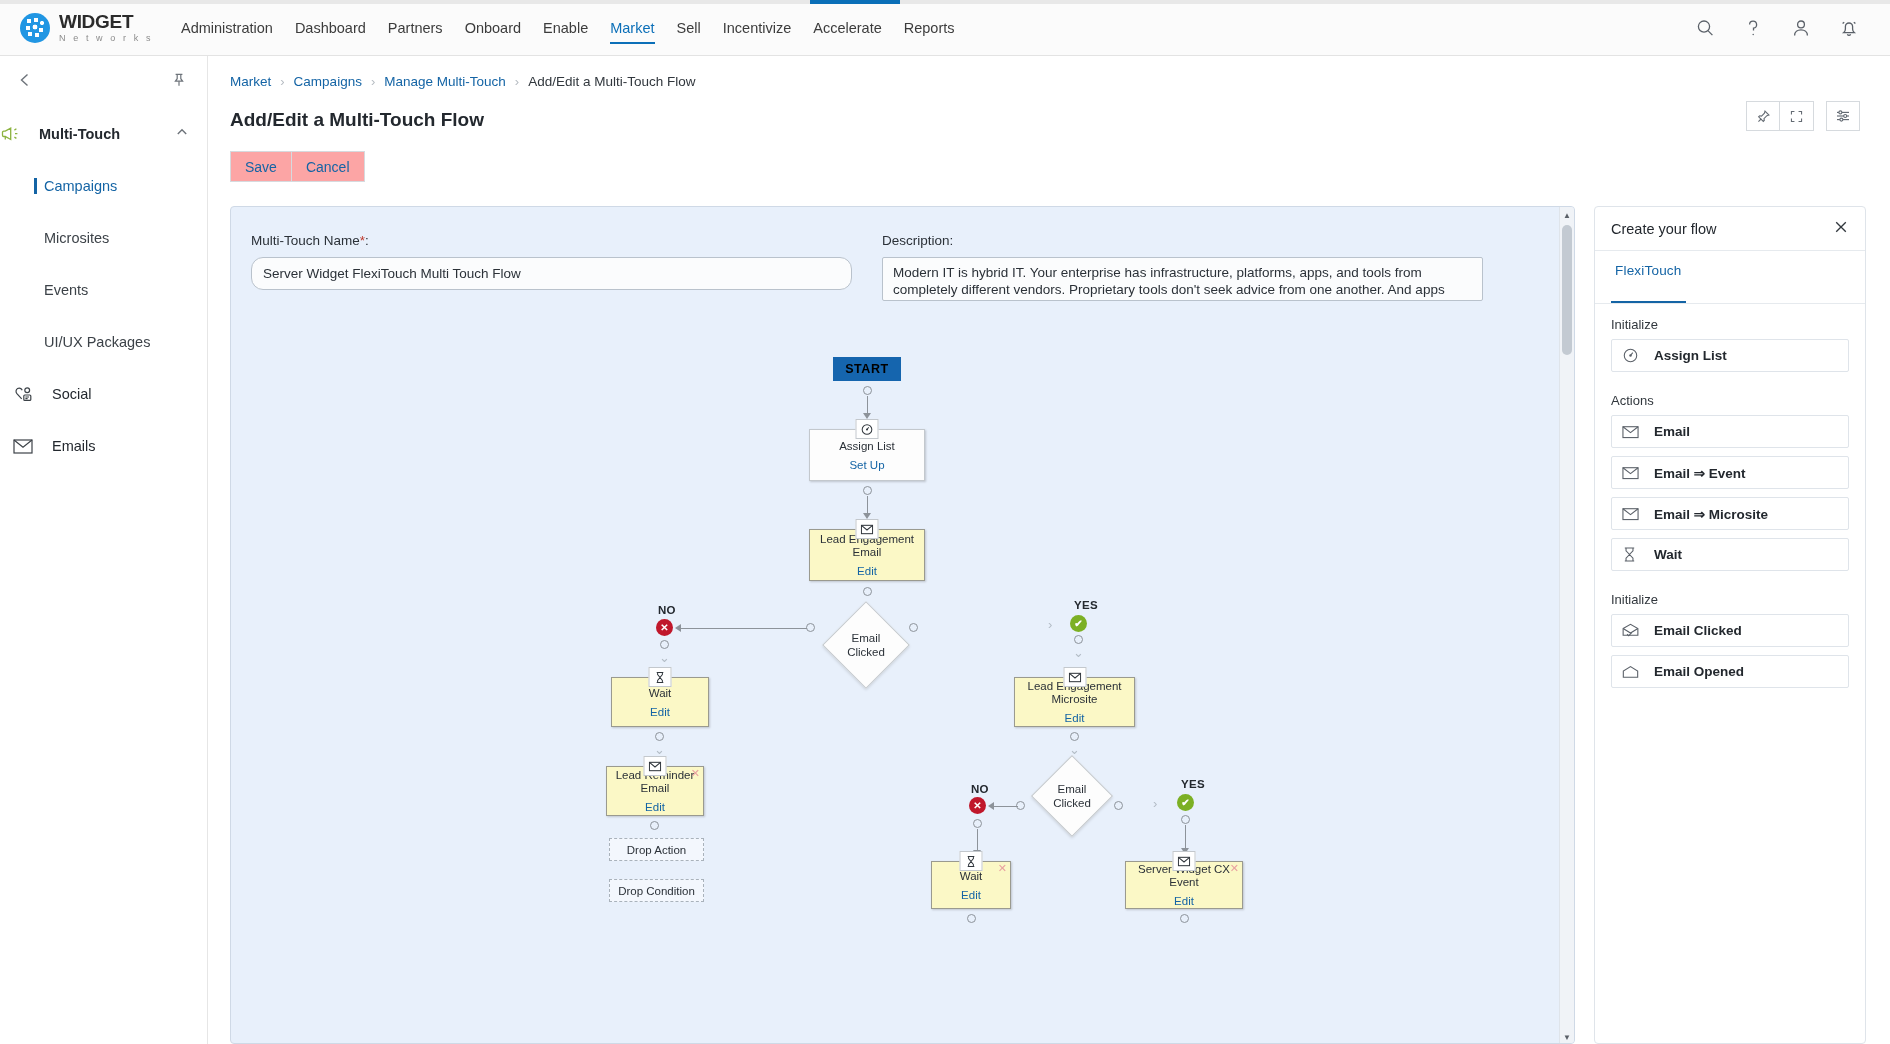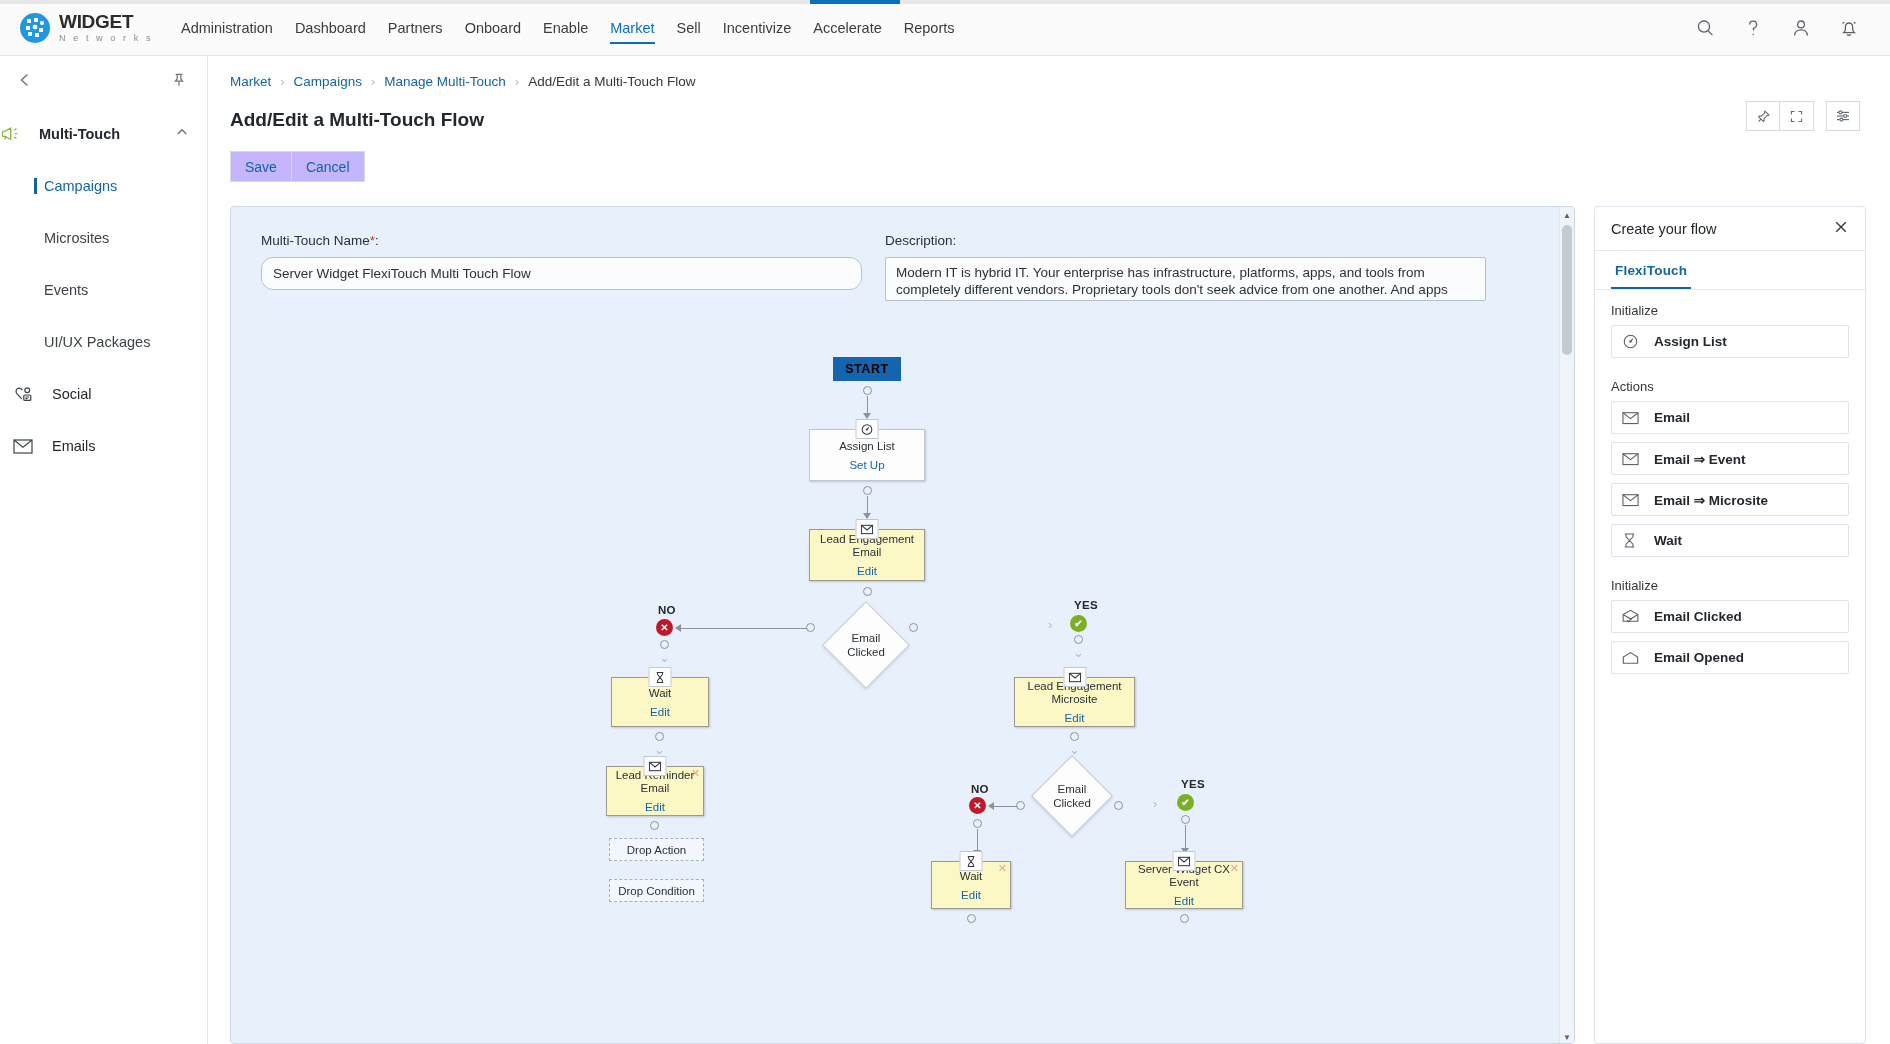--- a/index.html
+++ b/index.html
@@ -132,35 +132,35 @@
   .tool-btn {
     width: 34px; height: 30px; border: 1px solid #d6dade; background: #fff;
     display: flex; align-items: center; justify-content: center;
     cursor: pointer; color: #646b73;
   }
   .tool-grp .tool-btn:not(:first-child) { border-left: none; }
 
   .btnrow { display: flex; padding: 20px 0 0 22px; }
   .btn {
     height: 31px; min-width: 52px; padding: 0 14px;
-    border: 1px solid #d6dade; background: #c4b5fd;
+    border: 1px solid #d6dade; background: #fca5a5;
     font-size: 14px; color: #1464a5; cursor: pointer;
     font-family: "Liberation Sans", sans-serif;
     display: flex; align-items: center; justify-content: center;
   }
   .btn + .btn { border-left: none; }
 
   
   .canvas-wrap {
     position: absolute; left: 22px; top: 150px;
     width: 1345px; height: 838px;
     background: #e8f0fb; border: 1px solid #cfd9e6;
     border-radius: 4px; overflow: hidden;
   }
-  .form-row { display: flex; padding: 26px 30px 0 30px; gap: 23px; }
+  .form-row { display: flex; padding: 26px 30px 0 20px; gap: 30px; }
   .field { display: flex; flex-direction: column; }
   .field-label { font-size: 13.5px; color: #2b3138; margin-bottom: 9px; }
   .req { color: #c0392b; }
   .text-input {
     width: 601px; height: 33px; border: 1px solid #b9c2cc;
     background: #fbfcfd; font-size: 13.5px; color: #2b3138;
     padding: 0 11px; font-family: "Liberation Sans", sans-serif;
     border-radius: 12px;
   }
   .text-area {
@@ -270,24 +270,23 @@
     border: 1px solid #dfe4ea; border-radius: 4px;
   }
   .rp-head {
     display: flex; align-items: center; justify-content: space-between;
     height: 44px; padding: 0 16px; border-bottom: 1px solid #e6eaee;
   }
   .rp-title { font-size: 14.5px; color: #23282e; font-weight: normal; }
   .rp-close { cursor: pointer; color: #31373d; }
   .rp-tabs { display: flex; padding: 0 16px; border-bottom: 1px solid #e6eaee; }
   .rp-tab {
-    font-size: 13.5px; color: #1464a5; padding: 12px 4px 9px 4px;
+    font-size: 13.5px; color: #1464a5; padding: 12px 4px 23px 4px;
     border-bottom: 2px solid #1464a5; cursor: pointer;
     letter-spacing: 0.2px;
-    font-weight: bold;
   }
   .rp-section {
     font-size: 13px; color: #31373d; padding: 13px 16px 7px 16px;
   }
   .rp-item {
     display: flex; align-items: center; height: 33px;
     margin: 0 16px 8px 16px; border: 1px solid #dfe4ea;
     background: #fff; cursor: pointer; padding-left: 10px;
     border-radius: 2px;
   }

